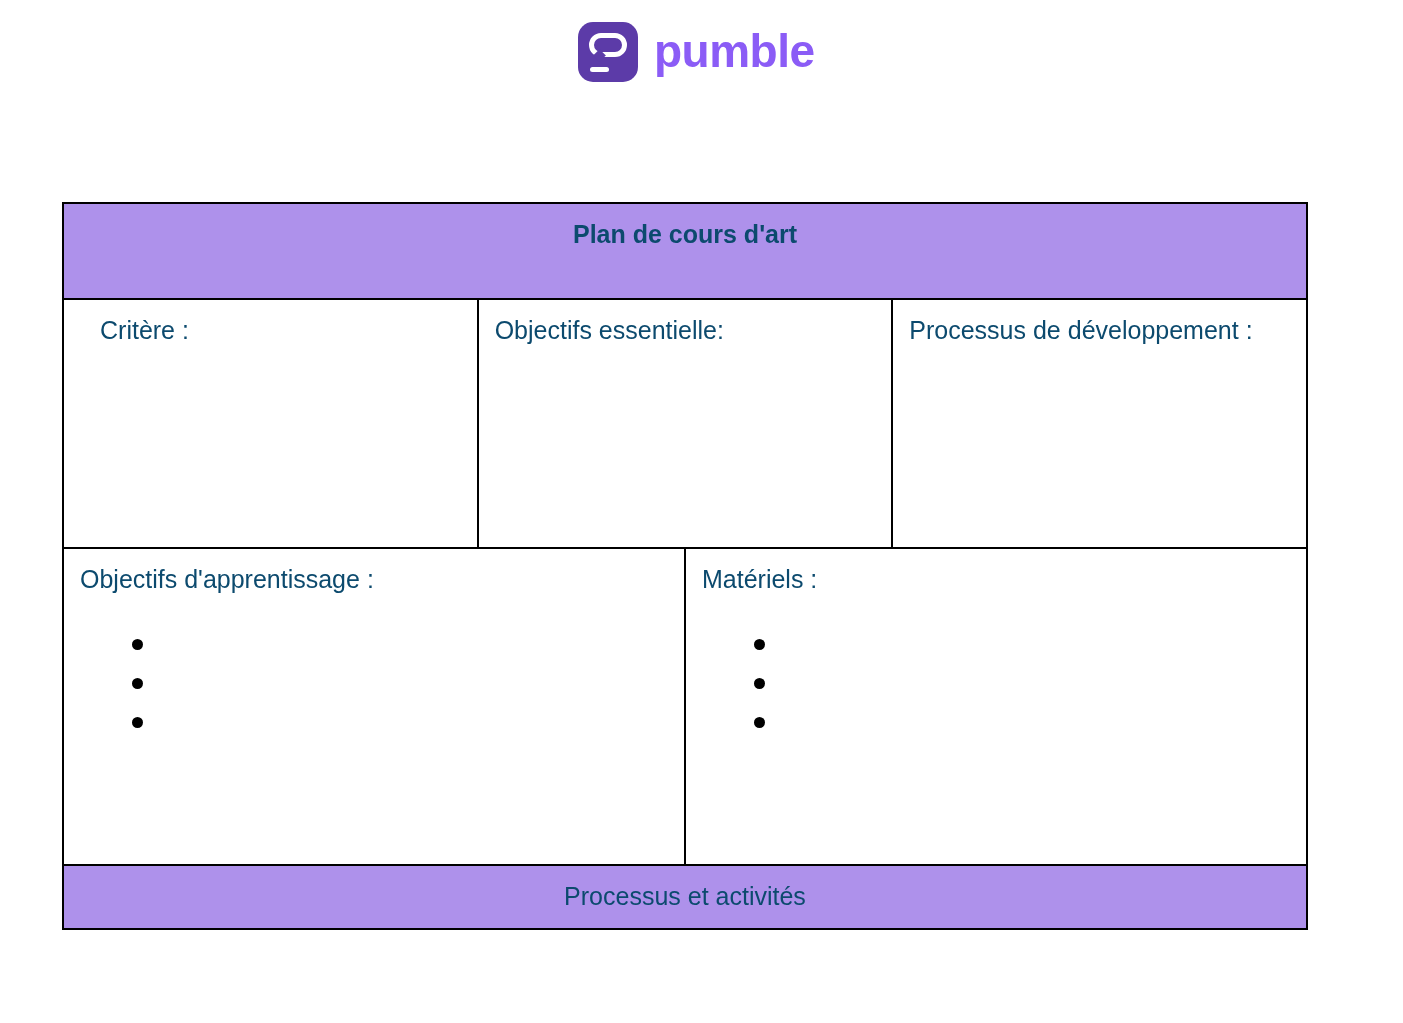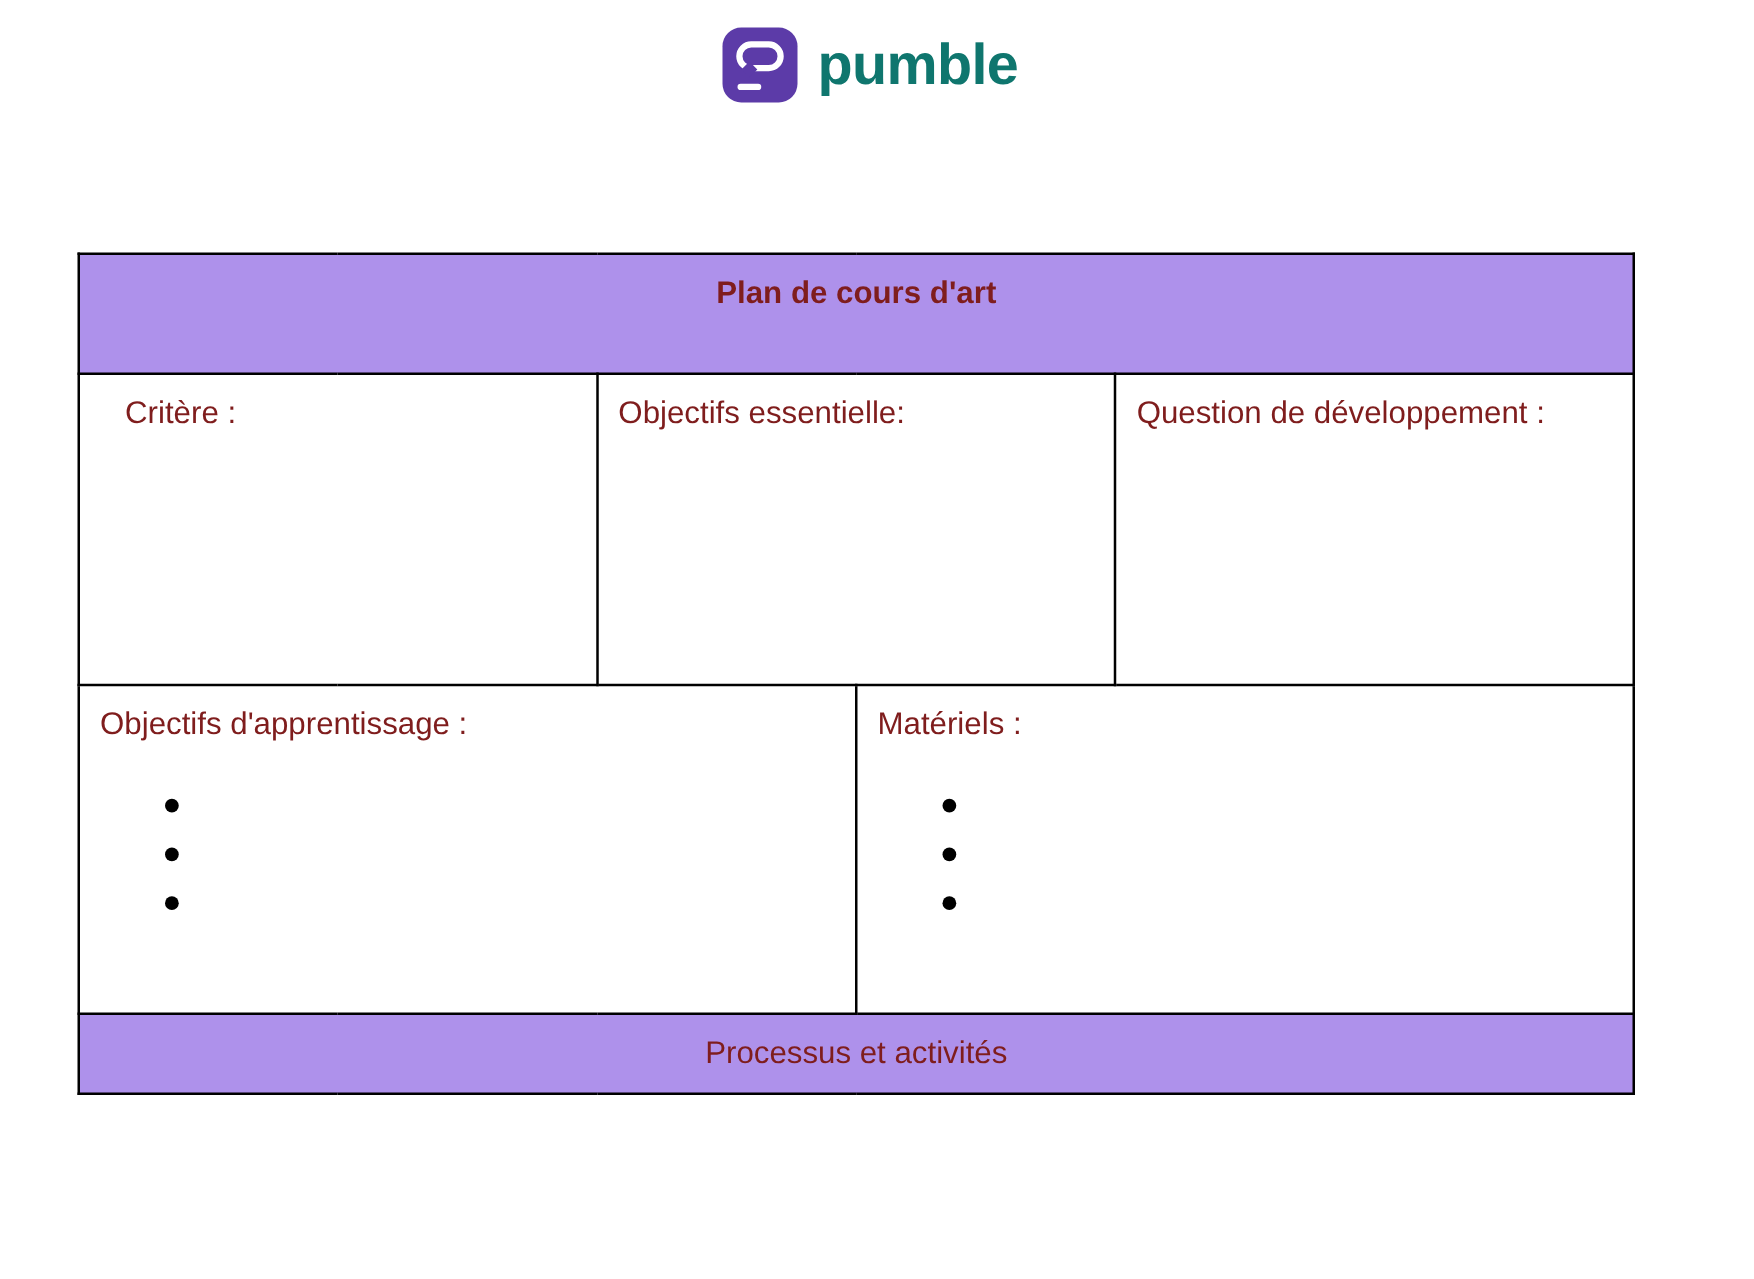--- a/index.html
+++ b/index.html
@@ -61,42 +61,42 @@
     left: 12px;
     bottom: 10px;
     width: 19px;
     height: 5px;
     border-radius: 3px;
     background: #ffffff;
   }
   .brand-name {
     font-size: 46px;
     font-weight: bold;
-    color: #0f766e;
+    color: #8b5cf6;
     letter-spacing: -0.5px;
     line-height: 1;
     padding-bottom: 3px;
   }
 
   
   .plan-table {
     position: absolute;
     left: 62px;
     top: 202px;
     width: 1246px;
     border-collapse: collapse;
     table-layout: fixed;
   }
   .plan-table td {
     border: 2px solid #000000;
     vertical-align: top;
     padding: 14px 16px;
     font-size: 25px;
     line-height: 1.35;
-    color: #7f1d1d;
+    color: #0c4a6e;
     background: #ffffff;
   }
 
   .band {
     background: #AE91EB !important;
     text-align: center;
     vertical-align: middle;
   }
   .title-band {
     height: 96px;
@@ -106,21 +106,21 @@
   }
   .footer-band {
     height: 53px;
     font-size: 27px;
     font-weight: normal;
     padding: 0 16px;
   }
 
   .r-class { height: 106px; }
   .r-criteria { height: 249px; }
-  .r-objectives { height: 263px; }
+  .r-objectives { height: 317px; }
 
   .cell-label { display: block; }
 
   .bullets {
     list-style: none;
     margin: 34px 0 0 0;
     padding: 0;
   }
   .bullets li {
     position: relative;
@@ -155,21 +155,21 @@
     <tbody>
 
       <tr>
         <td class="band title-band" colspan="6">Plan de cours d'art</td>
       </tr>
 
 
       <tr class="r-criteria">
         <td colspan="2" style="width:457px;padding-left:36px;">Critère :</td>
         <td colspan="2" style="width:453px;">Objectifs essentielle:</td>
-        <td colspan="2">Question de développement :</td>
+        <td colspan="2">Processus de développement :</td>
       </tr>
 
       <tr class="r-objectives">
         <td colspan="3" style="width:685px;">
           <span class="cell-label">Objectifs d'apprentissage :</span>
           <ul class="bullets">
             <li></li>
             <li></li>
             <li></li>
           </ul>

